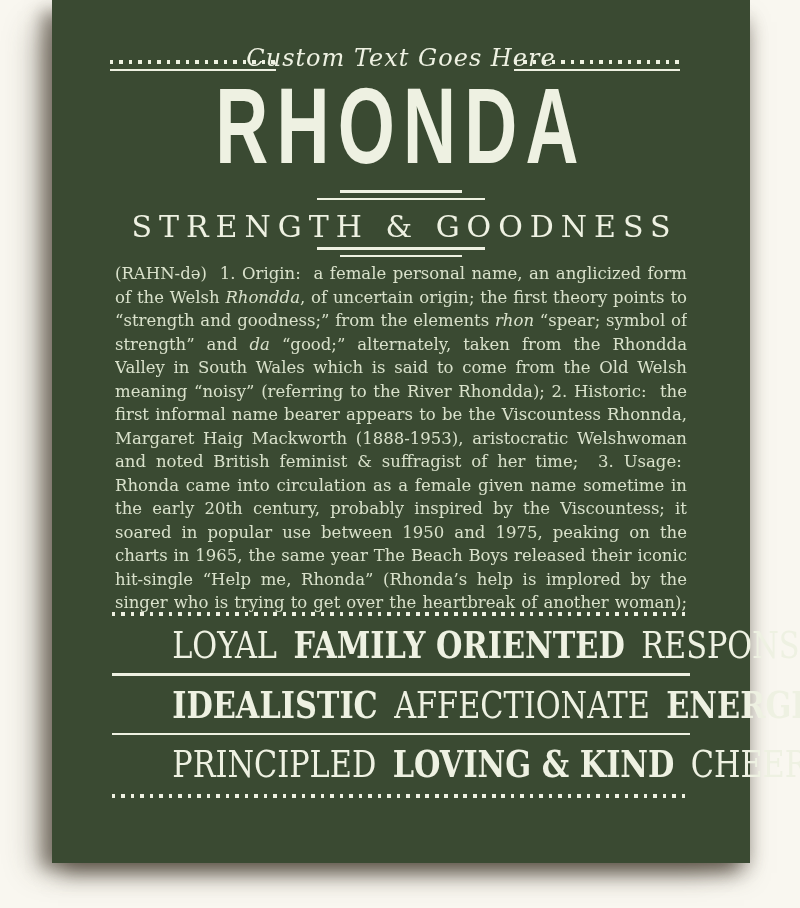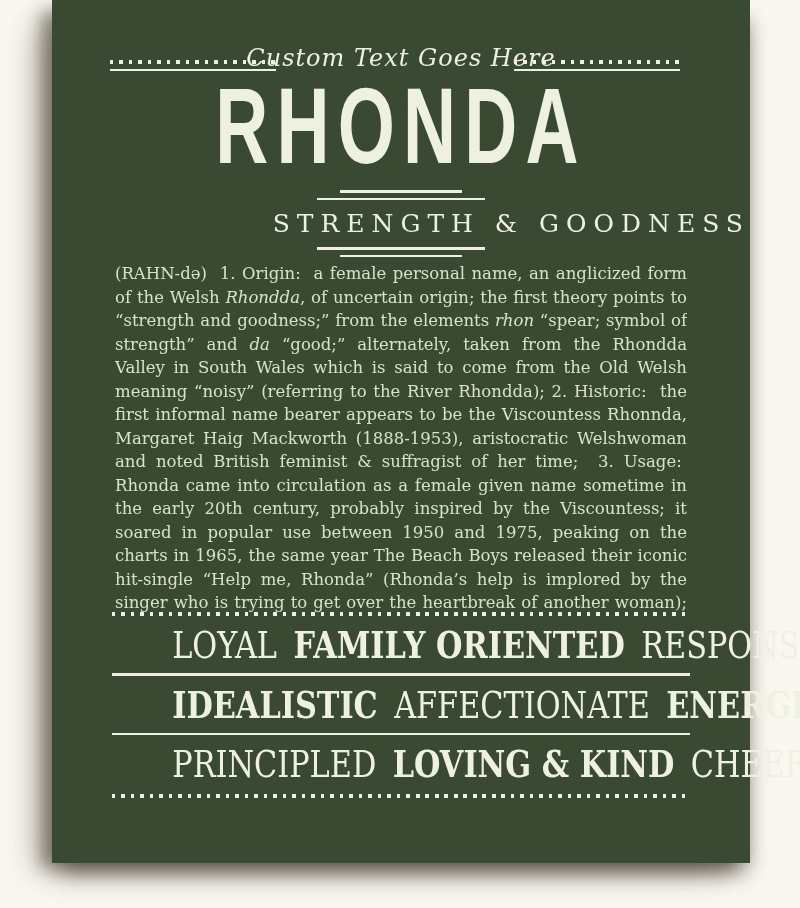--- a/index.html
+++ b/index.html
@@ -43,22 +43,22 @@
     color:var(--cream);white-space:nowrap;
   }
 
   .orn-mid{position:absolute;left:0;right:0;display:flex;flex-direction:column;align-items:center;gap:5px;}
   .orn-mid.top{top:190px;}
   .orn-mid.bottom{top:247px;}
   .line-short{width:122px;height:2.5px;background:var(--cream);}
   .line-long{width:168px;height:2.5px;background:var(--cream);}
 
   .subtitle{
-    position:absolute;top:209px;left:0;right:0;text-align:right;
-    font-family:"DejaVu Serif",serif;font-size:25px;letter-spacing:7px;
+    position:absolute;top:209px;left:0;right:0;text-align:center;
+    font-family:"DejaVu Serif",serif;font-size:30px;letter-spacing:7px;
     color:var(--cream);white-space:nowrap;text-indent:7px;
   }
 
   .definition{
     position:absolute;top:262px;left:63px;width:572px;height:352px;overflow:hidden;
     font-family:"DejaVu Serif",serif;font-size:16.5px;line-height:23.5px;
     text-align:justify;color:var(--body-text);
   }
 
   .traits{position:absolute;top:612px;left:60px;width:578px;}

